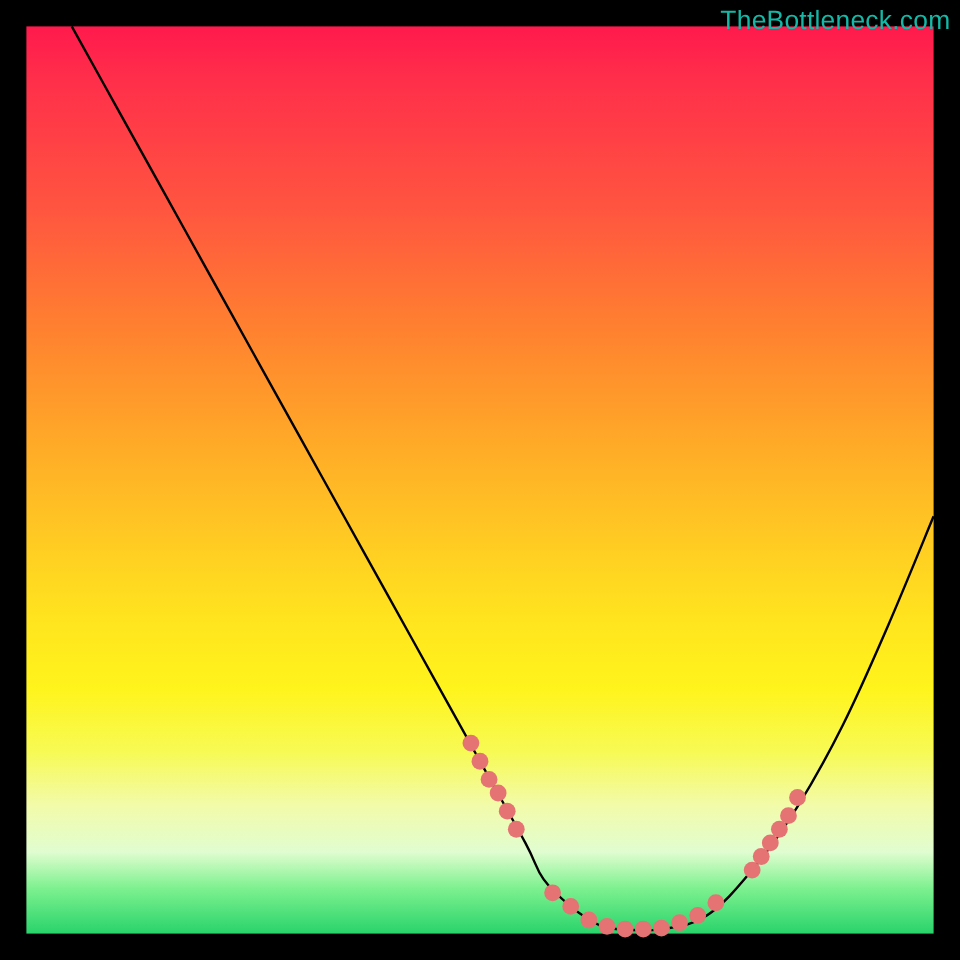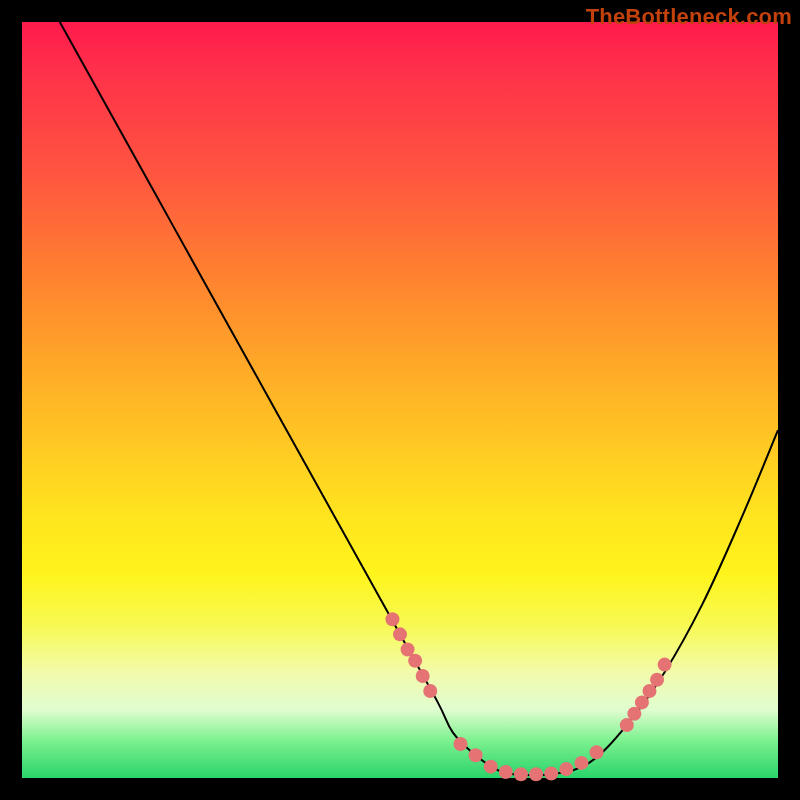--- a/index.html
+++ b/index.html
@@ -41,22 +41,22 @@
       #7df18f 95%,
       #29d36b 100%
     );
   }
   .watermark {
     position: absolute;
     top: 4px;
     right: 8px;
     font-family: Arial, Helvetica, sans-serif;
     font-size: 22px;
-    font-weight: bold;
-    color: #c2410c;
+    font-weight: normal;
+    color: #14b8a6;
     letter-spacing: 0.2px;
     user-select: none;
   }
   svg.curve {
     position: absolute;
     left: 0;
     top: 0;
     width: 756px;
     height: 756px;
     overflow: visible;

